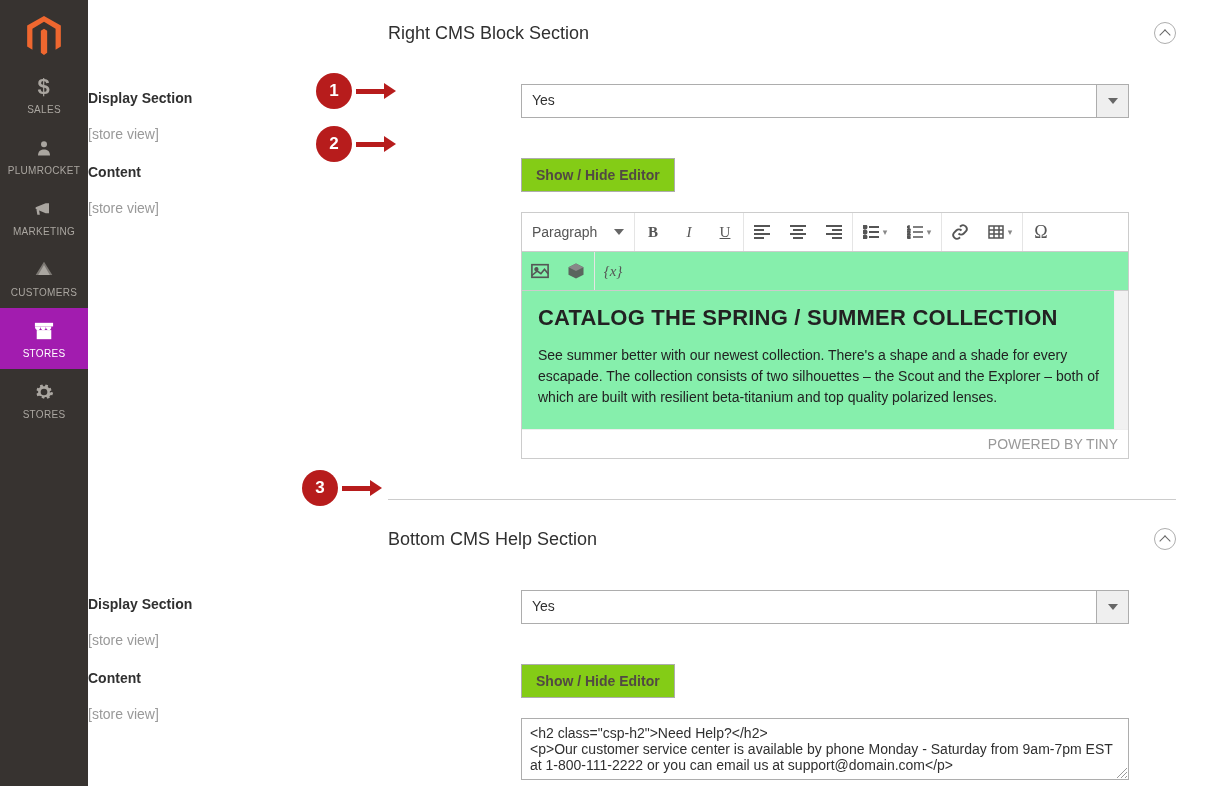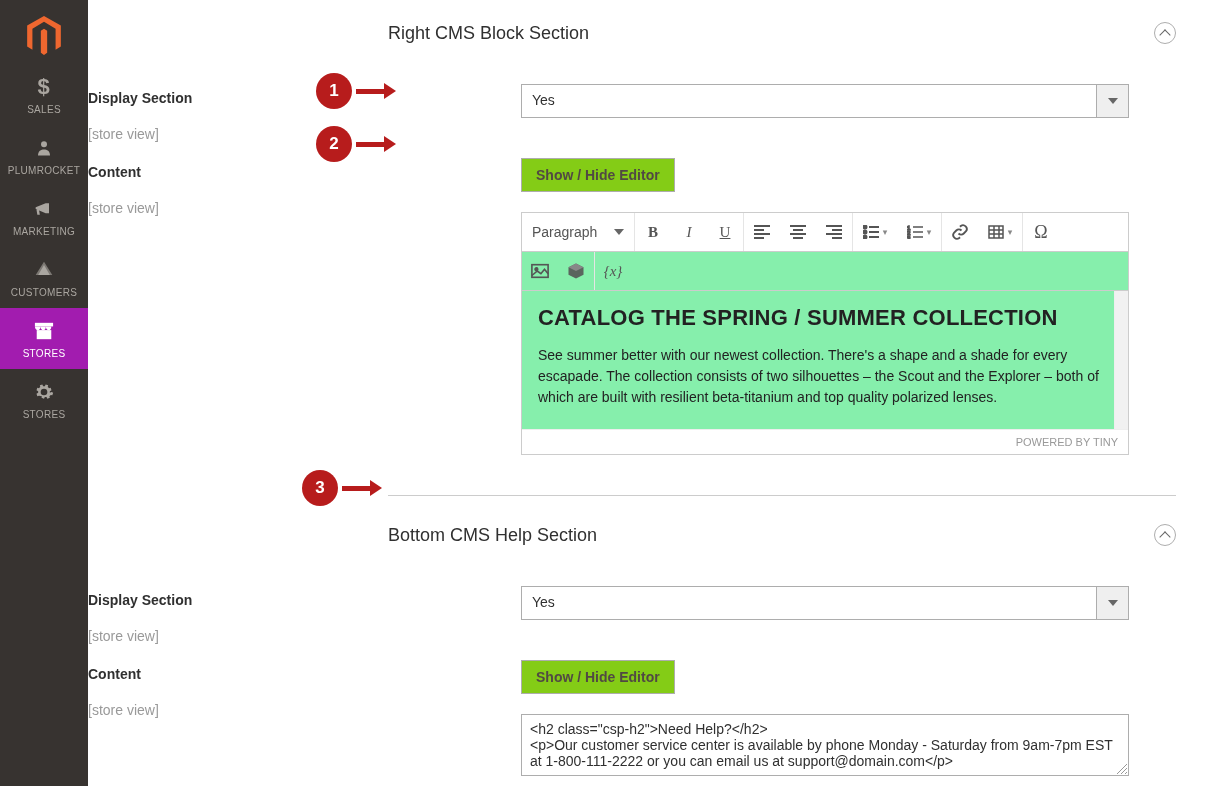--- a/index.html
+++ b/index.html
@@ -171,21 +171,21 @@
   }
   .editor-scrollbar-shim {
     position: absolute; right: 0; top: 0; bottom: 0; width: 14px;
     background: #f1f1f1;
     border-left: 1px solid #eee;
   }
   .editor-heading { font-size: 22px; font-weight: 700; margin-bottom: 14px; letter-spacing: .01em;}
   .editor-para { font-size: 14px; line-height: 1.5; }
   .editor-footer {
     text-align: right;
-    font-size: 11px;
+    font-size: 14px;
     color: #999;
     padding: 6px 10px;
     border-top: 1px solid #eee;
     background: #fff;
   }
 
   .textarea {
     width: 608px;
     min-height: 62px;
     border: 1px solid #adadad;

